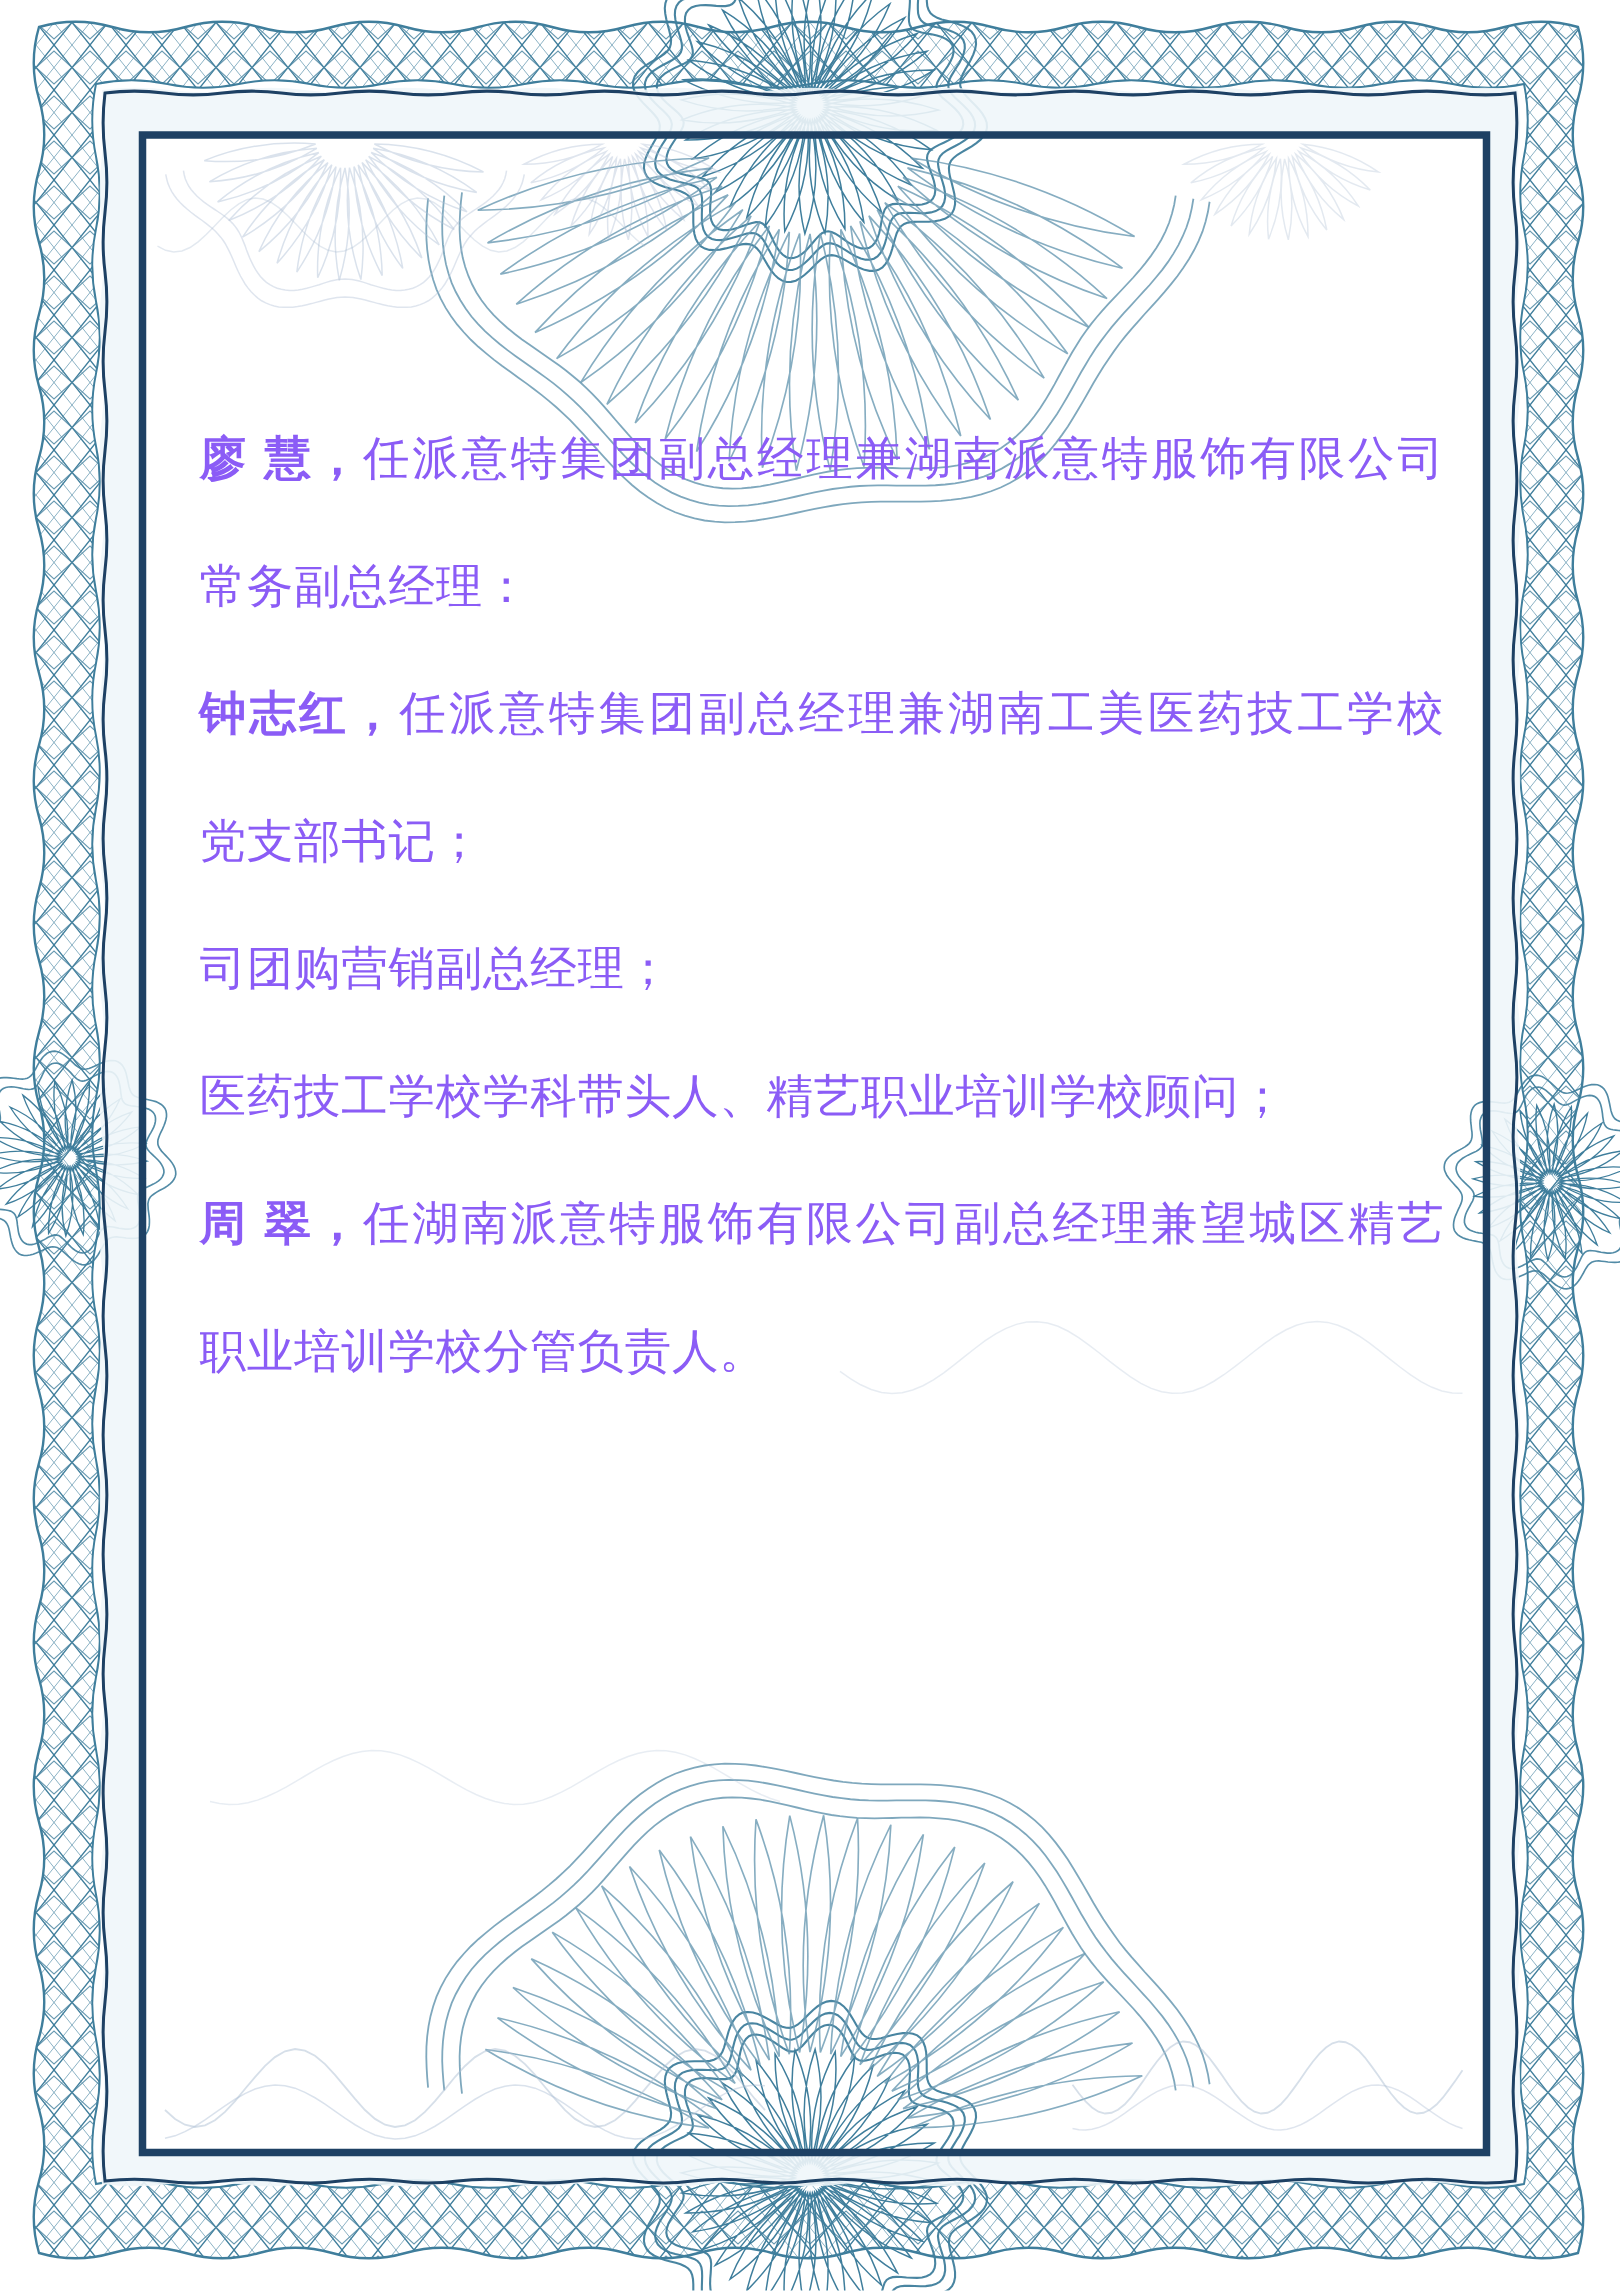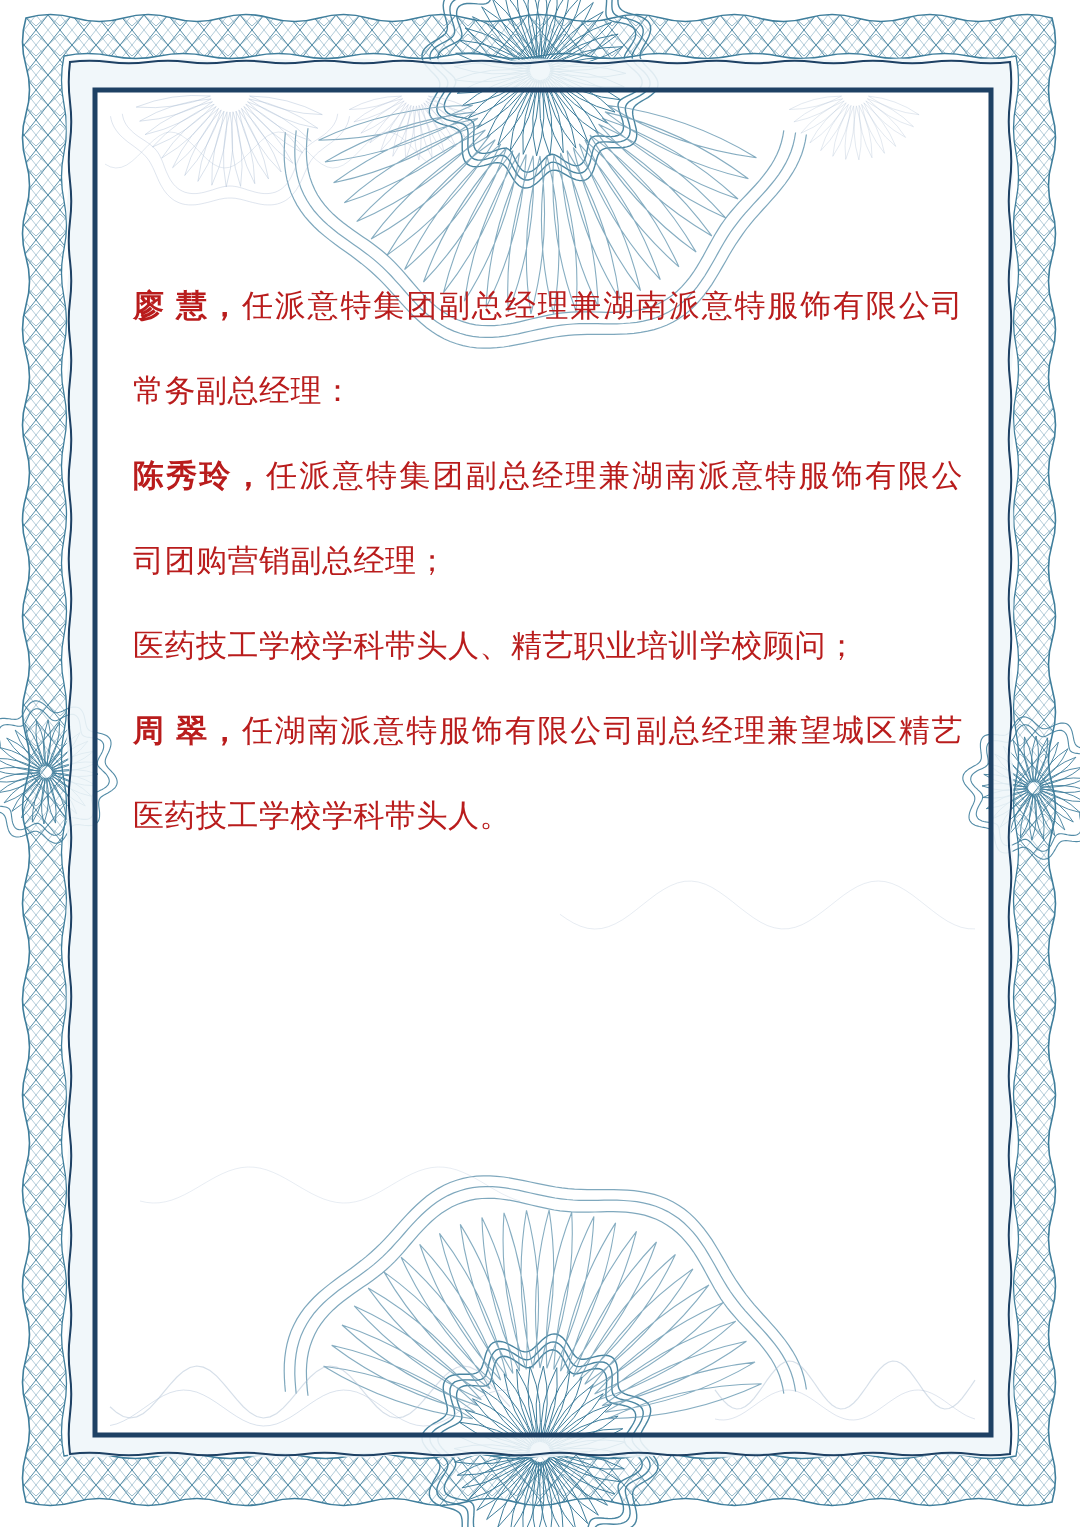--- a/index.html
+++ b/index.html
@@ -5,21 +5,21 @@
   html,body{margin:0;padding:0;}
   body{
     width:1080px;height:1527px;position:relative;overflow:hidden;
     background:#ffffff;
     font-family:"Liberation Sans","DejaVu Sans",sans-serif;
   }
   .page{position:absolute;inset:0;background:#ffffff;}
   #border-art{position:absolute;left:0;top:0;z-index:1;}
   .content{
     position:absolute;left:133px;top:263px;width:830px;z-index:2;
-    color:#b91c1c;font-size:31px;letter-spacing:.5px;
+    color:#8b5cf6;font-size:31px;letter-spacing:.5px;
   }
   .para{margin:0;padding:0;}
   .line{
     display:block;height:85px;line-height:85px;
     text-align:justify;
   }
   .l-just{text-align-last:justify;}
   .line b{font-weight:bold;}
 </style>
 </head>
@@ -78,27 +78,30 @@
         <path d="M105.0 164.1 L110.4 166.9 L115.8 168.0 L121.3 167.3 L126.7 165.0 L132.1 161.2 L137.5 156.3 L142.9 150.8 L148.3 145.2 L153.8 140.0 L159.2 135.9 L164.6 133.1 L170.0 132.0 L175.4 132.7 L180.8 135.0 L186.3 138.8 L191.7 143.7 L197.1 149.2 L202.5 154.8 L207.9 160.0 L213.3 164.1 L218.8 166.9 L224.2 168.0 L229.6 167.3 L235.0 165.0 L240.4 161.2 L245.8 156.3 L251.3 150.8 L256.7 145.2 L262.1 140.0 L267.5 135.9 L272.9 133.1 L278.3 132.0 L283.8 132.7 L289.2 135.0 L294.6 138.8 L300.0 143.7 L305.4 149.2 L310.8 154.8 L316.3 160.0 L321.7 164.1 L327.1 166.9 L332.5 168.0 L337.9 167.3 L343.3 165.0 L348.8 161.2 L354.2 156.3 L359.6 150.8 L365.0 145.2 L370.4 140.0 L375.8 135.9 L381.3 133.1 L386.7 132.0 L392.1 132.7 L397.5 135.0 L402.9 138.8 L408.3 143.7 L413.8 149.2 L419.2 154.8 L424.6 160.0 L430.0 164.1 " fill="none" stroke="#aebfd4" stroke-width="1" opacity="0.35"></path>
       </g>
   </svg>
 
   <main class="content">
       <p class="para">
         <span class="line l-just"><b>廖 慧，</b><span>任派意特集团副总经理兼湖南派意特服饰有限公司</span></span>
         <span class="line">常务副总经理：</span>
       </p>
       <p class="para">
-        <span class="line l-just"><b>陈秀玲，</b><span>任派意特集团副总经理兼湖南派意特服饰有限公</span></span>
+        <span class="line l-just"><b>钟志红，</b><span>任派意特集团副总经理兼湖南工美医药技工学校</span></span>
+        <span class="line">党支部书记；</span>
+      </p>
+      <p class="para">
       </p>
       <p class="para">
         <span class="line">司团购营销副总经理；</span>
       </p>
       <p class="para">
         <span class="line">医药技工学校学科带头人、精艺职业培训学校顾问；</span>
       </p>
       <p class="para">
         <span class="line l-just"><b>周 翠，</b><span>任湖南派意特服饰有限公司副总经理兼望城区精艺</span></span>
-        <span class="line">医药技工学校学科带头人。</span>
+        <span class="line">职业培训学校分管负责人。</span>
       </p>
     </main>
 
 </div>
 
 </body></html>

